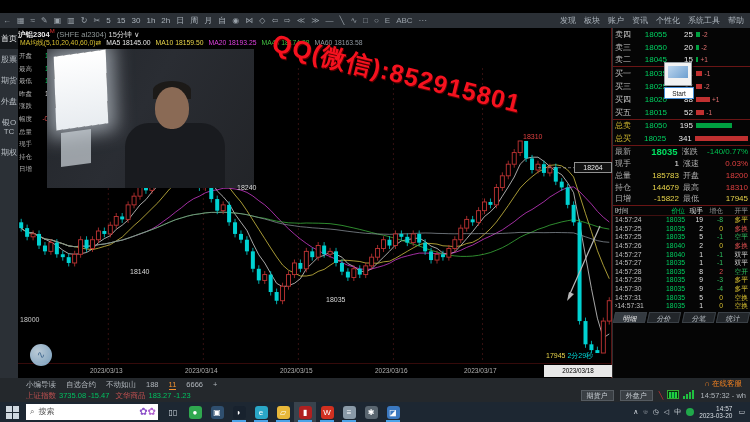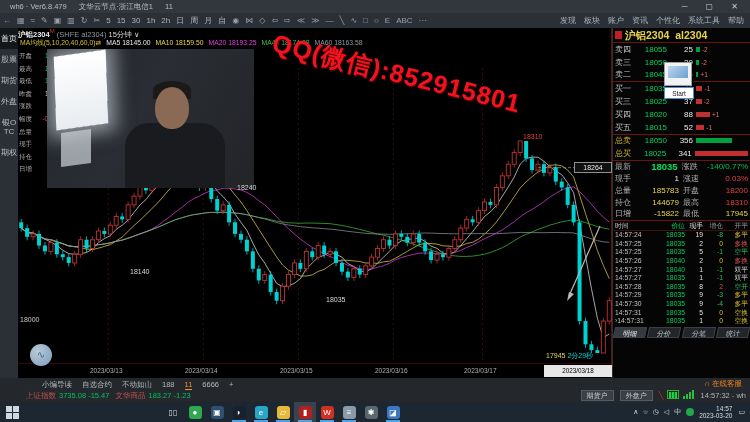--- a/index.html
+++ b/index.html
@@ -72,21 +72,21 @@
   .rp-tabs{display:flex;height:11px;margin-top:1px;}
   .rp-tab{flex:1;margin:0 1px;background:#22262a;color:#b8bec4;font-size:7px;line-height:11px;text-align:center;transform:skewX(-12deg);border:1px solid #3a4046;}
   .rp-tab.on{background:#343a40;color:#e8e8e8;}
   
   .popup{left:664px;top:62px;width:34px;height:42px;z-index:30;}
   .popup .shot{width:28px;height:24px;background:#f2f2f2;border:1px solid #9aa0a6;box-shadow:1px 1px 2px #000;}
   .popup .shot i{display:block;margin:3px;width:20px;height:12px;background:linear-gradient(135deg,#bcd6ee,#6d9fd0);}
   .popup .btn{margin-top:1px;width:30px;height:12px;background:#fff;border:1px solid #4a90d8;font-size:6.5px;line-height:11px;text-align:center;color:#202020;}
   
   .bottomstrip{left:0;top:378px;width:750px;height:24px;background:#24282c;color:#b0b6bc;font-size:7.5px;}
-  .btabs{position:absolute;left:26px;top:1px;height:11px;line-height:11px;white-space:nowrap;margin-left:16px;}
+  .btabs{position:absolute;left:26px;top:1px;height:11px;line-height:11px;white-space:nowrap;}
   .btabs span{margin-right:10px;}
   .btabs .accent{color:#f09030;border-bottom:1px solid #f09030;}
   .indices{position:absolute;left:26px;top:12px;height:12px;line-height:12px;white-space:nowrap;}
   .indices b{font-weight:normal;color:#00c060;margin-right:6px;}
   .indices .nm{color:#c05050;margin-right:3px;}
   .service{position:absolute;right:8px;top:0;height:11px;line-height:11px;color:#f08020;}
   .accrow{position:absolute;right:4px;top:11px;height:13px;line-height:13px;white-space:nowrap;}
   .accbtn{display:inline-block;background:#3a3f44;border:1px solid #555b61;color:#c8ced4;padding:0 5px;height:11px;line-height:10px;margin-right:4px;font-size:7px;}
   .meter{display:inline-block;width:12px;height:9px;background:#0a2a0a;border:1px solid #3a3;vertical-align:-1px;margin:0 2px;}
   .meter i{display:block;margin:1px;height:6px;background:repeating-linear-gradient(90deg,#20d040 0 2px,#063 2px 3px);}
@@ -107,26 +107,20 @@
   .tray{position:absolute;right:0;top:0;height:20px;display:flex;align-items:center;font-size:7px;color:#d8dee4;}
   .tray span{margin-right:5px;}
   .clock{text-align:right;line-height:7.5px;font-size:6.5px;margin-right:6px;}
   .greendot{width:8px;height:8px;border-radius:50%;background:#20a84a;display:inline-block;margin-right:5px;}
 </style>
 </head>
 <body>
 
 <div id="app">
 
-  <div class="abs titlebar">
-    <span>wh6 · Ver6.8.479</span>
-    <span>文华云节点·浙江电信1</span>
-    <span>11</span>
-    <span class="wincontrols">─ ▢ ✕</span>
-  </div>
 
   <div class="abs toolbar">
     <span id="toolLeft"><span class="ic">←</span><span class="ic">▦</span><span class="ic">≈</span><span class="ic">✎</span><span class="ic">▣</span><span class="ic">▥</span><span class="ic">↻</span><span class="ic">✂</span></span><span id="toolPeriods"><span class="per">5</span><span class="per">15</span><span class="per">30</span><span class="per">1h</span><span class="per">2h</span><span class="per">日</span><span class="per">周</span><span class="per">月</span><span class="per">自</span></span><span id="toolRight"><span class="ic">◉</span><span class="ic">⋈</span><span class="ic">◇</span><span class="ic">⇦</span><span class="ic">⇨</span><span class="ic">≪</span><span class="ic">≫</span><span class="ic">—</span><span class="ic">╲</span><span class="ic">∿</span><span class="ic">□</span><span class="ic">○</span><span class="ic">E</span><span class="ic">ABC</span><span class="ic">⋯</span></span>
     <span class="menus" id="menuItems"><span>发现</span><span>板块</span><span>账户</span><span>资讯</span><span>个性化</span><span>系统工具</span><span>帮助</span></span>
   </div>
 
   <div class="abs sidebar" id="sidebar">
       <div class="side-item active">首页</div>
       <div class="side-item">股票</div>
       <div class="side-item">期货</div>
@@ -428,21 +422,20 @@
           <span class="d" style="left: 262px;">2023/03/15</span>
           <span class="d" style="left: 357px;">2023/03/16</span>
           <span class="d" style="left: 446px;">2023/03/17</span>
         </div>
       <div class="datebox">2023/03/18 00:00~00:15 六</div>
       <div class="logo">∿</div>
     </div>
   </div>
 
   <div class="abs rightpanel">
-    <div class="rp-header"><span class="flag"></span><span>沪铝2304</span>&nbsp;&nbsp;<span>al2304</span></div>
     <div id="bookAsks">
         <div class="bookrow">
           <span class="lb">卖四</span>
           <span class="pr">18055</span>
           <span class="vl">25</span>
           <span class="bar" style="width: 3.95894px; background: rgb(0, 160, 64);"></span>
           <span class="bd">-2</span>
         </div>
         <div class="bookrow">
           <span class="lb">卖三</span>
@@ -488,21 +481,21 @@
           <span class="vl">52</span>
           <span class="bar" style="width: 8.2346px; background: rgb(192, 48, 48);"></span>
           <span class="bd">-1</span>
         </div>
       </div>
     <div class="sep"></div>
     <div id="bookTotals">
         <div class="bookrow">
           <span class="lb" style="color: rgb(216, 192, 48);">总卖</span>
           <span class="pr">18050</span>
-          <span class="vl">356</span>
+          <span class="vl">195</span>
           <span class="bar" style="width: 35.7889px; background: rgb(0, 160, 64);"></span>
         </div>
         <div class="bookrow">
           <span class="lb" style="color: rgb(216, 192, 48);">总买</span>
           <span class="pr">18025</span>
           <span class="vl">341</span>
           <span class="bar" style="width: 54px; background: rgb(192, 48, 48);"></span>
         </div>
       </div>
     <div class="sep"></div>
@@ -654,20 +647,24 @@
     </div>
   </div>
 
   <div class="abs taskbar">
     <div class="start">
       <i style="left:6px;top:4px;"></i>
         <i style="left:13px;top:4px;"></i>
         <i style="left:6px;top:11px;"></i>
         <i style="left:13px;top:11px;"></i>
     </div>
+    <div class="search">
+      <span class="mag">⌕</span><span>搜索</span>
+      <span class="flowers">✿<span style="color:#b060d0">✿</span></span>
+    </div>
     <div class="ticons" id="taskIcons">
         <div class="ticon">
           <span class="g" style="background: transparent; color: rgb(207, 216, 224); border: none;">▯▯</span>
         </div>
         <div class="ticon">
           <span class="g" style="background: rgb(47, 168, 79);">●</span>
         </div>
         <div class="ticon">
           <span class="g" style="background: rgb(47, 79, 111);">▣</span>
         </div>

